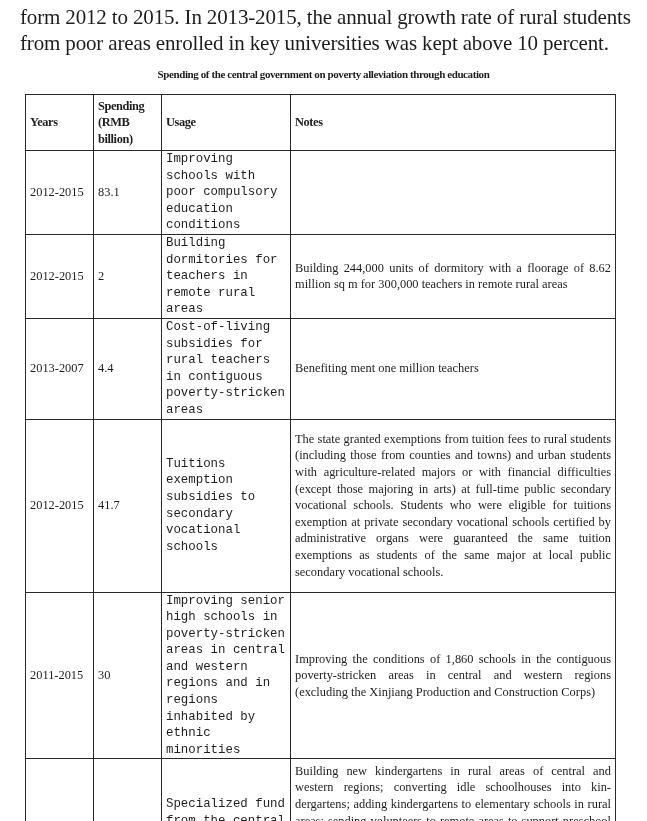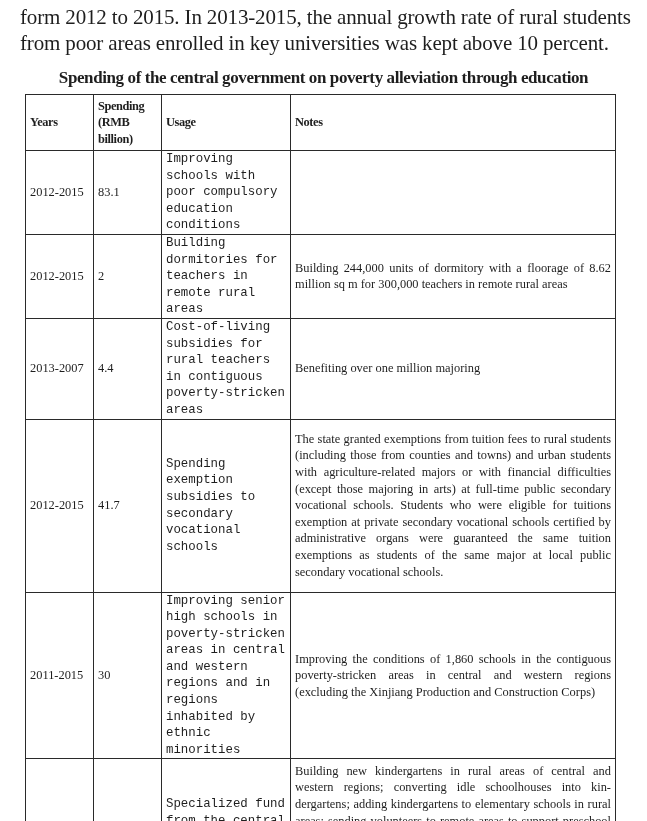--- a/index.html
+++ b/index.html
@@ -24,21 +24,21 @@
     line-height: 26px;
     letter-spacing: -0.15px;
     margin: 0;
   }
   .caption {
     position: absolute;
     left: 0;
     top: 68px;
     width: 647px;
     text-align: center;
-    font-size: 17px;
+    font-size: 11px;
     font-weight: bold;
     letter-spacing: -0.4px;
     margin: 0;
   }
   table.spending {
     position: absolute;
     left: 25px;
     top: 94px;
     width: 590px;
     border-collapse: collapse;
@@ -104,26 +104,26 @@
     <tr class="h-r1">
       <td class="c-years">2012-2015</td>
       <td class="c-spend">2</td>
       <td class="c-usage">Building dormitories for teachers in remote rural areas</td>
       <td class="c-notes">Building 244,000 units of dormitory with a floorage of 8.62 million sq m for 300,000 teachers in remote rural areas</td>
     </tr>
     <tr class="h-r2">
       <td class="c-years">2013-2007</td>
       <td class="c-spend">4.4</td>
       <td class="c-usage">Cost-of-living subsidies for rural teachers in contigu­ous poverty-stricken areas</td>
-      <td class="c-notes">Benefiting over one million majoring</td>
+      <td class="c-notes">Benefiting ment one million teachers</td>
     </tr>
     <tr class="h-r3">
       <td class="c-years">2012-2015</td>
       <td class="c-spend">41.7</td>
-      <td class="c-usage">Spending exemption subsidies to second­ary vocational schools</td>
+      <td class="c-usage">Tuitions exemption subsidies to second­ary vocational schools</td>
       <td class="c-notes">The state granted exemptions from tuition fees to rural students (including those from counties and towns) and urban students with agriculture-related majors or with fi­nancial difficulties (except those majoring in arts) at full-time public secondary vocational schools. Students who were eligible for tuitions exemption at private secondary vocational schools certified by administrative organs were guaranteed the same tuition exemptions as students of the same major at local public secondary vocational schools.</td>
     </tr>
     <tr class="h-r4">
       <td class="c-years">2011-2015</td>
       <td class="c-spend">30</td>
       <td class="c-usage">Improving senior high schools in poverty-stricken areas in central and western regions and in regions inhabited by ethnic minorities</td>
       <td class="c-notes">Improving the conditions of 1,860 schools in the contigu­ous poverty-stricken areas in central and western regions (excluding the Xinjiang Production and Construction Corps)</td>
     </tr>
     <tr class="h-r5">
       <td class="c-years">2012-2015</td>

